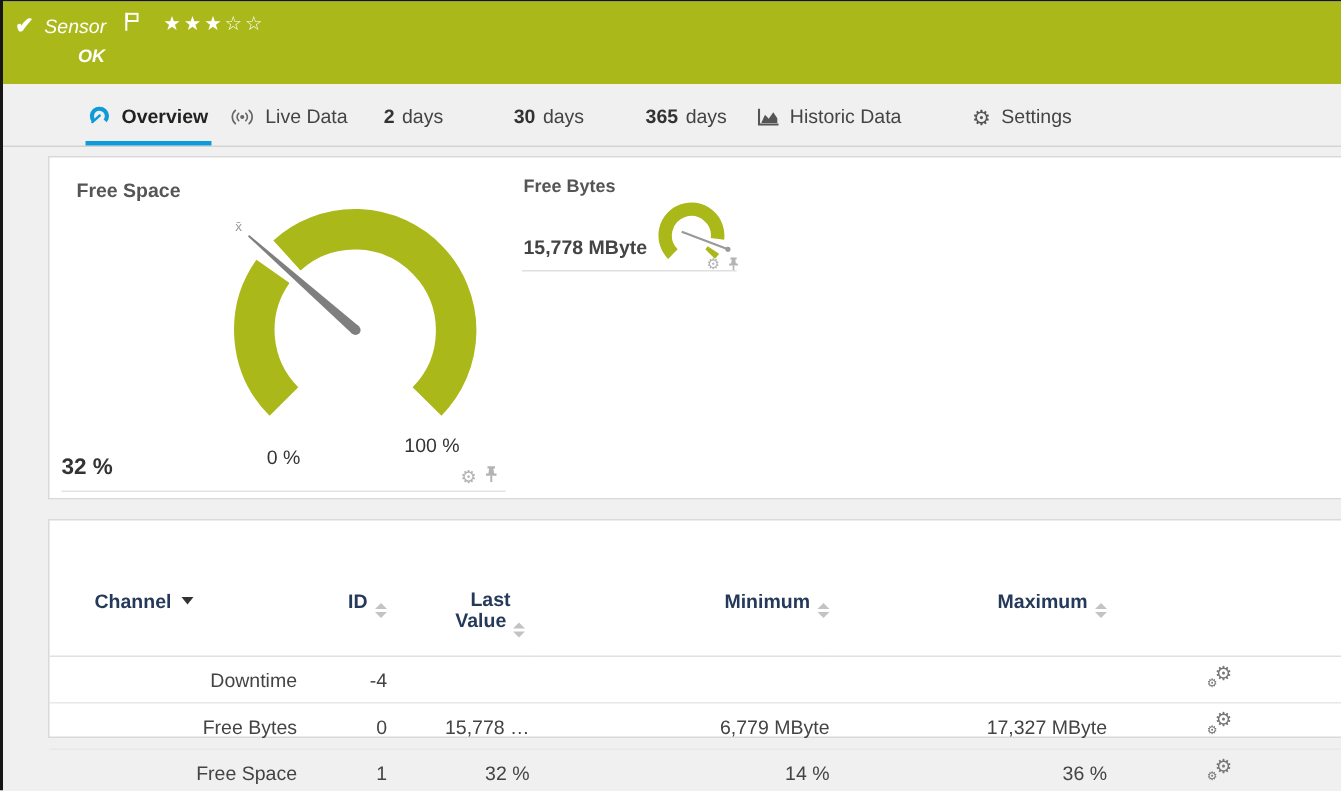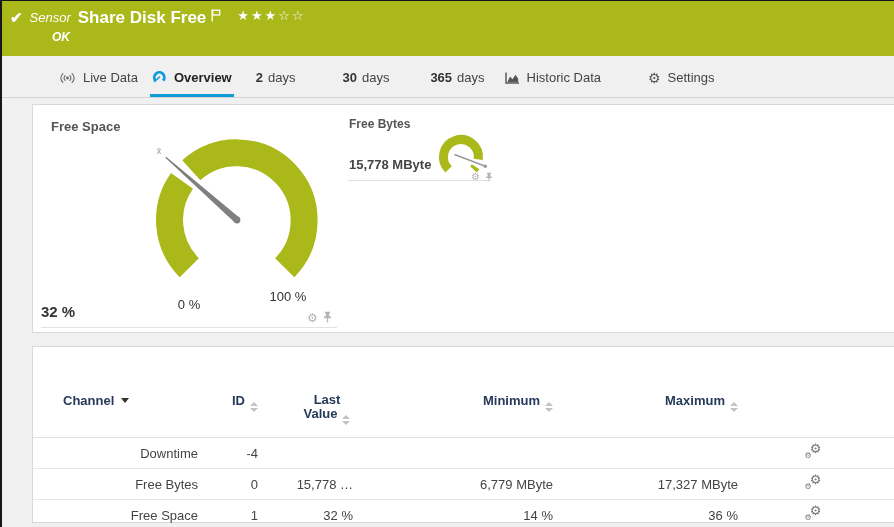--- a/index.html
+++ b/index.html
@@ -28,21 +28,21 @@
   .tab:nth-child(5){margin-right:16px}.tab:nth-child(6){margin-right:43px}
   .tab:nth-child(7){margin-right:45px}
   .tab.active { border-bottom:3px solid #0f9bd7; color:#222; font-weight:bold; padding-top:5px; }
   .tab-num { font-weight:bold; color:#333; margin-right:-2px; }
   .tab-icon { display:inline-flex; align-items:center; }
   .glyph-gear { font-size:14px; line-height:1; color:#555; }
 
   
   .panel { position:absolute; background:#fff; border:1px solid #d9d9d9; }
   .panel-overview { left:30px; top:103px; width:863px; height:229px; }
-  .panel-table    { left:30px; top:345px; width:863px; height:177px; }
+  .panel-table    { left:30px; top:345px; width:863px; height:146px; }
 
   
   .g-title { position:absolute; left:18px; top:14px; font-size:13px; font-weight:bold; color:#555; }
   #bigGauge { position:absolute; left:94px; top:18px; }
   .g-scale-min { position:absolute; left:136px; top:192px; width:40px; text-align:center; font-size:13px; color:#333; }
   .g-scale-max { position:absolute; left:224px; top:184px; width:62px; text-align:center; font-size:13px; color:#333; }
   .g-value { position:absolute; left:8px; top:198px; font-size:15px; font-weight:bold; color:#333; }
   .w-icons { position:absolute; display:flex; align-items:center; gap:5px; color:#b3b3b3; }
   .icons-big { left:274px; top:204px; }
   .w-gear { font-size:12px; line-height:1; color:#b3b3b3; cursor:pointer; }
@@ -87,53 +87,52 @@
 </style>
 </head>
 <body>
 
 <div id="app">
 
   <div class="hdr">
     <div class="hdr-row1">
       <span class="check">✔</span>
       <span class="kind">Sensor</span>
-      <span class="title">Share Disk Free</span>
       <span class="flag">
         <svg width="10" height="13" viewBox="0 0 10 13">
           <line x1="1.2" y1="0.5" x2="1.2" y2="12.5" stroke="#fff" stroke-width="1.4"></line>
           <rect x="1.7" y="1.2" width="7" height="4.8" fill="none" stroke="#fff" stroke-width="1.3"></rect>
         </svg>
       </span>
       <span class="stars" id="stars">★★★☆☆</span>
     </div>
     <div class="hdr-status">OK</div>
   </div>
 
   <nav class="tabbar" id="tabbar">
+      <div class="tab active">
+        <span class="tab-icon">
+          <svg width="15" height="14" viewBox="0 0 15 14">
+            <path d="M3.4,9.5 A5,5 0 1 1 11.1,9.6" fill="none" stroke="#0f9bd7" stroke-width="2.8"></path>
+            <line x1="7.5" y1="6" x2="2.6" y2="10.4" stroke="#0f9bd7" stroke-width="1.6" stroke-linecap="round"></line>
+          </svg>
+        </span>
+        <span class="tab-label">Overview</span>
+      </div>
       <div class="tab">
         <span class="tab-icon">
           <svg width="17" height="12" viewBox="0 0 17 12">
             <circle cx="8.5" cy="6" r="1.4" fill="#666"></circle>
             <path d="M6.1,3.6 A3.3,3.3 0 0 0 6.1,8.4" fill="none" stroke="#666" stroke-width="1.1" stroke-linecap="round"></path>
             <path d="M10.9,3.6 A3.3,3.3 0 0 1 10.9,8.4" fill="none" stroke="#666" stroke-width="1.1" stroke-linecap="round"></path>
             <path d="M3.9,1.6 A5.8,5.8 0 0 0 3.9,10.4" fill="none" stroke="#666" stroke-width="1.1" stroke-linecap="round"></path>
             <path d="M13.1,1.6 A5.8,5.8 0 0 1 13.1,10.4" fill="none" stroke="#666" stroke-width="1.1" stroke-linecap="round"></path>
           </svg>
         </span>
         <span class="tab-label">Live Data</span>
-      </div>
-      <div class="tab active">
-        <span class="tab-icon">
-          <svg width="15" height="14" viewBox="0 0 15 14">
-            <path d="M3.4,9.5 A5,5 0 1 1 11.1,9.6" fill="none" stroke="#0f9bd7" stroke-width="2.8"></path>
-            <line x1="7.5" y1="6" x2="2.6" y2="10.4" stroke="#0f9bd7" stroke-width="1.6" stroke-linecap="round"></line>
-          </svg>
-        </span>
-        <span class="tab-label">Overview</span>
       </div>
       <div class="tab">
         <span class="tab-num">2</span>
         <span class="tab-label">days</span>
       </div>
       <div class="tab">
         <span class="tab-num">30</span>
         <span class="tab-label">days</span>
       </div>
       <div class="tab">

